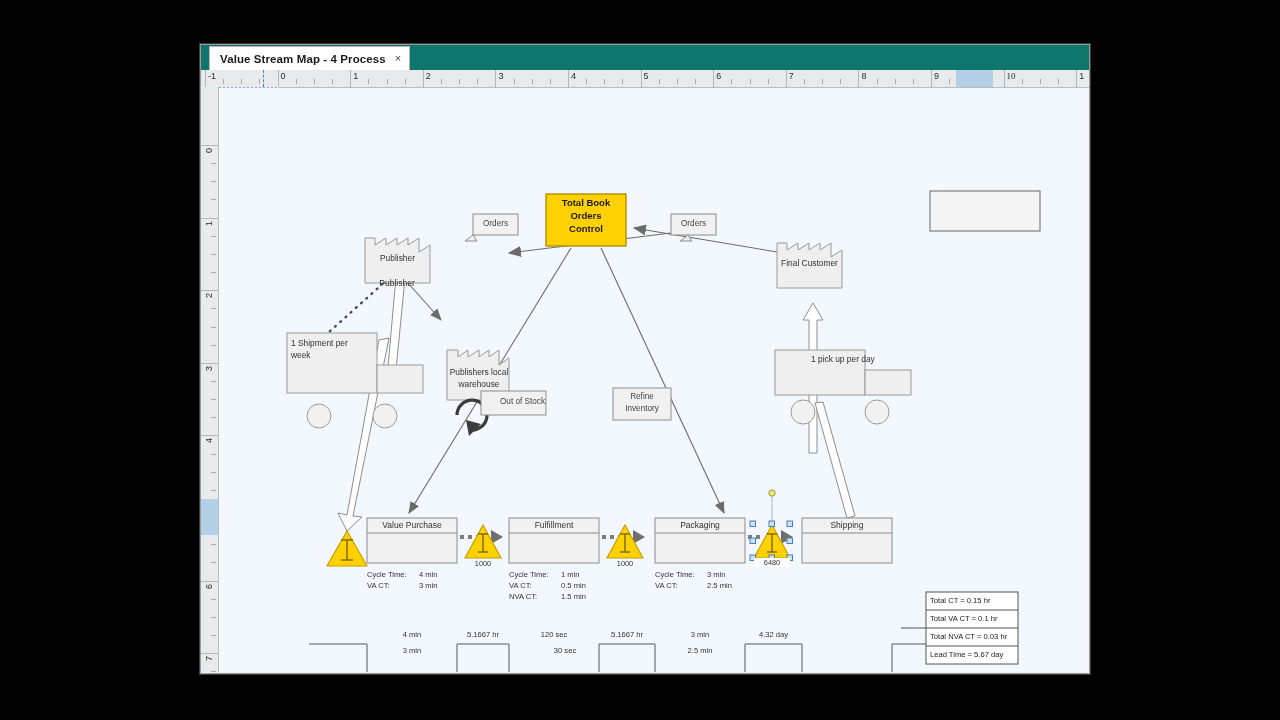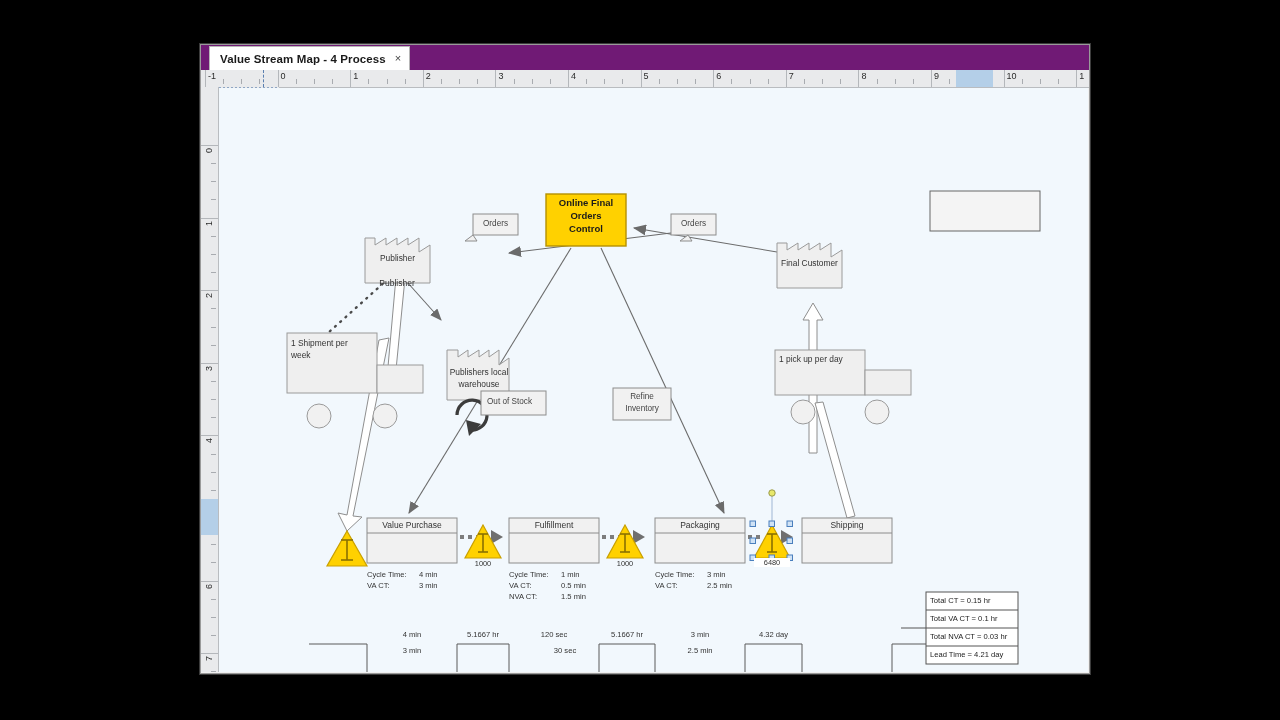--- a/index.html
+++ b/index.html
@@ -4,21 +4,21 @@
 <title>Value Stream Map - 4 Process</title>
 <style>
   html,body{margin:0;padding:0;background:#000;}
   body{width:1280px;height:720px;overflow:hidden;
        font-family:"Liberation Sans", sans-serif;}
   #stage{position:relative;width:1280px;height:720px;background:#000;}
 
   
   #window{position:absolute;left:200px;top:44px;width:888px;height:628px;
           background:#f0f0f0;border:1px solid #9a9a9a;box-shadow:0 0 0 1px #3c3c3c;}
-  #tabstrip{position:absolute;left:0;top:0;width:888px;height:25px;background:#701a75;
+  #tabstrip{position:absolute;left:0;top:0;width:888px;height:25px;background:#0f766e;
             border-bottom:1px solid #b6b6b6;}
   #tab{position:absolute;left:8px;top:1px;height:24px;background:#ffffff;
        border:1px solid #b6b6b6;border-bottom:none;
        display:flex;align-items:center;padding:0 8px 0 10px;box-sizing:border-box;}
   #tab .tab-label{font-size:11.5px;font-weight:bold;color:#1a1a1a;letter-spacing:.1px;white-space:nowrap;}
   #tab .tab-close{font-size:11px;color:#444;margin-left:9px;cursor:pointer;line-height:1;}
 
   
   #ruler-h{position:absolute;left:0;top:25px;width:888px;height:17px;
            background:#e9eaec;border-bottom:1px solid #b9bcc0;overflow:hidden;}
@@ -110,21 +110,21 @@
         <div class="rh-num" style="left: 660.4px;">8</div>
         <div class="rh-major" style="left: 657.4px;"></div>
         <div class="rh-tick" style="left: 675.55px;"></div>
         <div class="rh-tick" style="left: 693.7px;"></div>
         <div class="rh-tick" style="left: 711.85px;"></div>
         <div class="rh-num" style="left: 733px;">9</div>
         <div class="rh-major" style="left: 730px;"></div>
         <div class="rh-tick" style="left: 748.15px;"></div>
         <div class="rh-tick" style="left: 766.3px;"></div>
         <div class="rh-tick" style="left: 784.45px;"></div>
-        <div class="rh-num" style="left: 805.6px;">10</div>
+        <div class="rh-num" style="left: 805.6px; font-family: Liberation Serif, serif;">10</div>
         <div class="rh-major" style="left: 802.6px;"></div>
         <div class="rh-tick" style="left: 820.75px;"></div>
         <div class="rh-tick" style="left: 838.9px;"></div>
         <div class="rh-tick" style="left: 857.05px;"></div>
         <div class="rh-num" style="left: 878.2px;">1</div>
         <div class="rh-major" style="left: 875.2px;"></div>
         <div class="rsel-h" style="left: 755px; width: 37px;"></div>
         <div class="rdash" style="left: 62px;"></div>
       </div>
     <div id="ruler-v">
@@ -347,46 +347,46 @@
           <line x1="707" y1="540" x2="799" y2="540" stroke="#555" stroke-width="1"></line>
           <line x1="707" y1="558" x2="799" y2="558" stroke="#555" stroke-width="1"></line>
           <line x1="682" y1="540" x2="707" y2="540" stroke="#555" stroke-width="1"></line>
         </g>
       </svg>
 
       <div class="ov" style="position:absolute;left:0;top:0;width:869px;height:584px;pointer-events:none;">
 
         <div style="position:absolute;left:327px;top:108px;width:80px;text-align:center;
                     font-size:9.5px;font-weight:bold;color:#1b1b1b;line-height:13px;">
-          <div>Online Final</div>
+          <div>Total Book</div>
           <div>Orders</div>
           <div>Control</div>
         </div>
 
 
         <div style="position:absolute;left:146px;top:165px;width:65px;text-align:center;font-size:8.4px;color:#333;">Publisher</div>
         <div style="position:absolute;left:222px;top:278px;width:76px;text-align:center;font-size:8.4px;color:#333;line-height:12px;">
           <div>Publishers local</div>
           <div>warehouse</div>
         </div>
         <div style="position:absolute;left:556px;top:170px;width:69px;text-align:center;font-size:8.4px;color:#333;">Final Customer</div>
 
         <div style="position:absolute;left:254px;top:131px;width:45px;text-align:center;font-size:8.2px;color:#444;">Orders</div>
         <div style="position:absolute;left:452px;top:131px;width:45px;text-align:center;font-size:8.2px;color:#444;">Orders</div>
-        <div style="position:absolute;left:263px;top:309px;width:55px;text-align:center;font-size:8.2px;color:#444;">Out of Stock</div>
+        <div style="position:absolute;left:276px;top:309px;width:55px;text-align:center;font-size:8.2px;color:#444;">Out of Stock</div>
         <div style="position:absolute;left:394px;top:303px;width:58px;text-align:center;font-size:8.2px;color:#444;line-height:12px;">
           <div>Refine</div>
           <div>Inventory</div>
         </div>
 
         <div style="position:absolute;left:72px;top:249px;width:86px;font-size:8.4px;color:#333;line-height:12px;">
           <div>1 Shipment per</div>
           <div>week</div>
         </div>
-        <div style="position:absolute;left:560px;top:266px;width:90px;font-size:8.4px;color:#333;">1 pick up per day</div>
+        <div style="position:absolute;left:592px;top:266px;width:90px;font-size:8.4px;color:#333;">1 pick up per day</div>
 
         <div style="position:absolute;left:148px;top:432px;width:90px;text-align:center;font-size:8.5px;color:#333;">Value Purchase</div>
         <div style="position:absolute;left:290px;top:432px;width:90px;text-align:center;font-size:8.5px;color:#333;">Fulfillment</div>
         <div style="position:absolute;left:436px;top:432px;width:90px;text-align:center;font-size:8.5px;color:#333;">Packaging</div>
         <div style="position:absolute;left:583px;top:432px;width:90px;text-align:center;font-size:8.5px;color:#333;">Shipping</div>
 
         <div style="position:absolute;left:148px;top:481px;width:110px;font-size:7.6px;color:#333;line-height:11px;">
           <div><span style="display:inline-block;width:52px;">Cycle Time:</span><span>4 min</span></div>
           <div><span style="display:inline-block;width:52px;">VA CT:</span><span>3 min</span></div>
         </div>
@@ -416,17 +416,17 @@
         <div style="position:absolute;left:380px;top:542px;width:56px;text-align:center;font-size:7.6px;color:#333;">5.1667 hr</div>
 
         <div style="position:absolute;left:436px;top:542px;width:90px;text-align:center;font-size:7.6px;color:#333;">3 min</div>
         <div style="position:absolute;left:436px;top:558px;width:90px;text-align:center;font-size:7.6px;color:#333;">2.5 min</div>
 
         <div style="position:absolute;left:526px;top:542px;width:57px;text-align:center;font-size:7.6px;color:#333;">4.32 day</div>
 
         <div style="position:absolute;left:711px;top:508px;width:88px;font-size:7.6px;color:#222;">Total CT = 0.15 hr</div>
         <div style="position:absolute;left:711px;top:526px;width:88px;font-size:7.6px;color:#222;">Total VA CT = 0.1 hr</div>
         <div style="position:absolute;left:711px;top:544px;width:88px;font-size:7.6px;color:#222;">Total NVA CT = 0.03 hr</div>
-        <div style="position:absolute;left:711px;top:562px;width:88px;font-size:7.6px;color:#222;">Lead Time = 4.21 day</div>
+        <div style="position:absolute;left:711px;top:562px;width:88px;font-size:7.6px;color:#222;">Lead Time = 5.67 day</div>
       </div>
     </div>
   </div>
 </div>
 
 </body></html>

